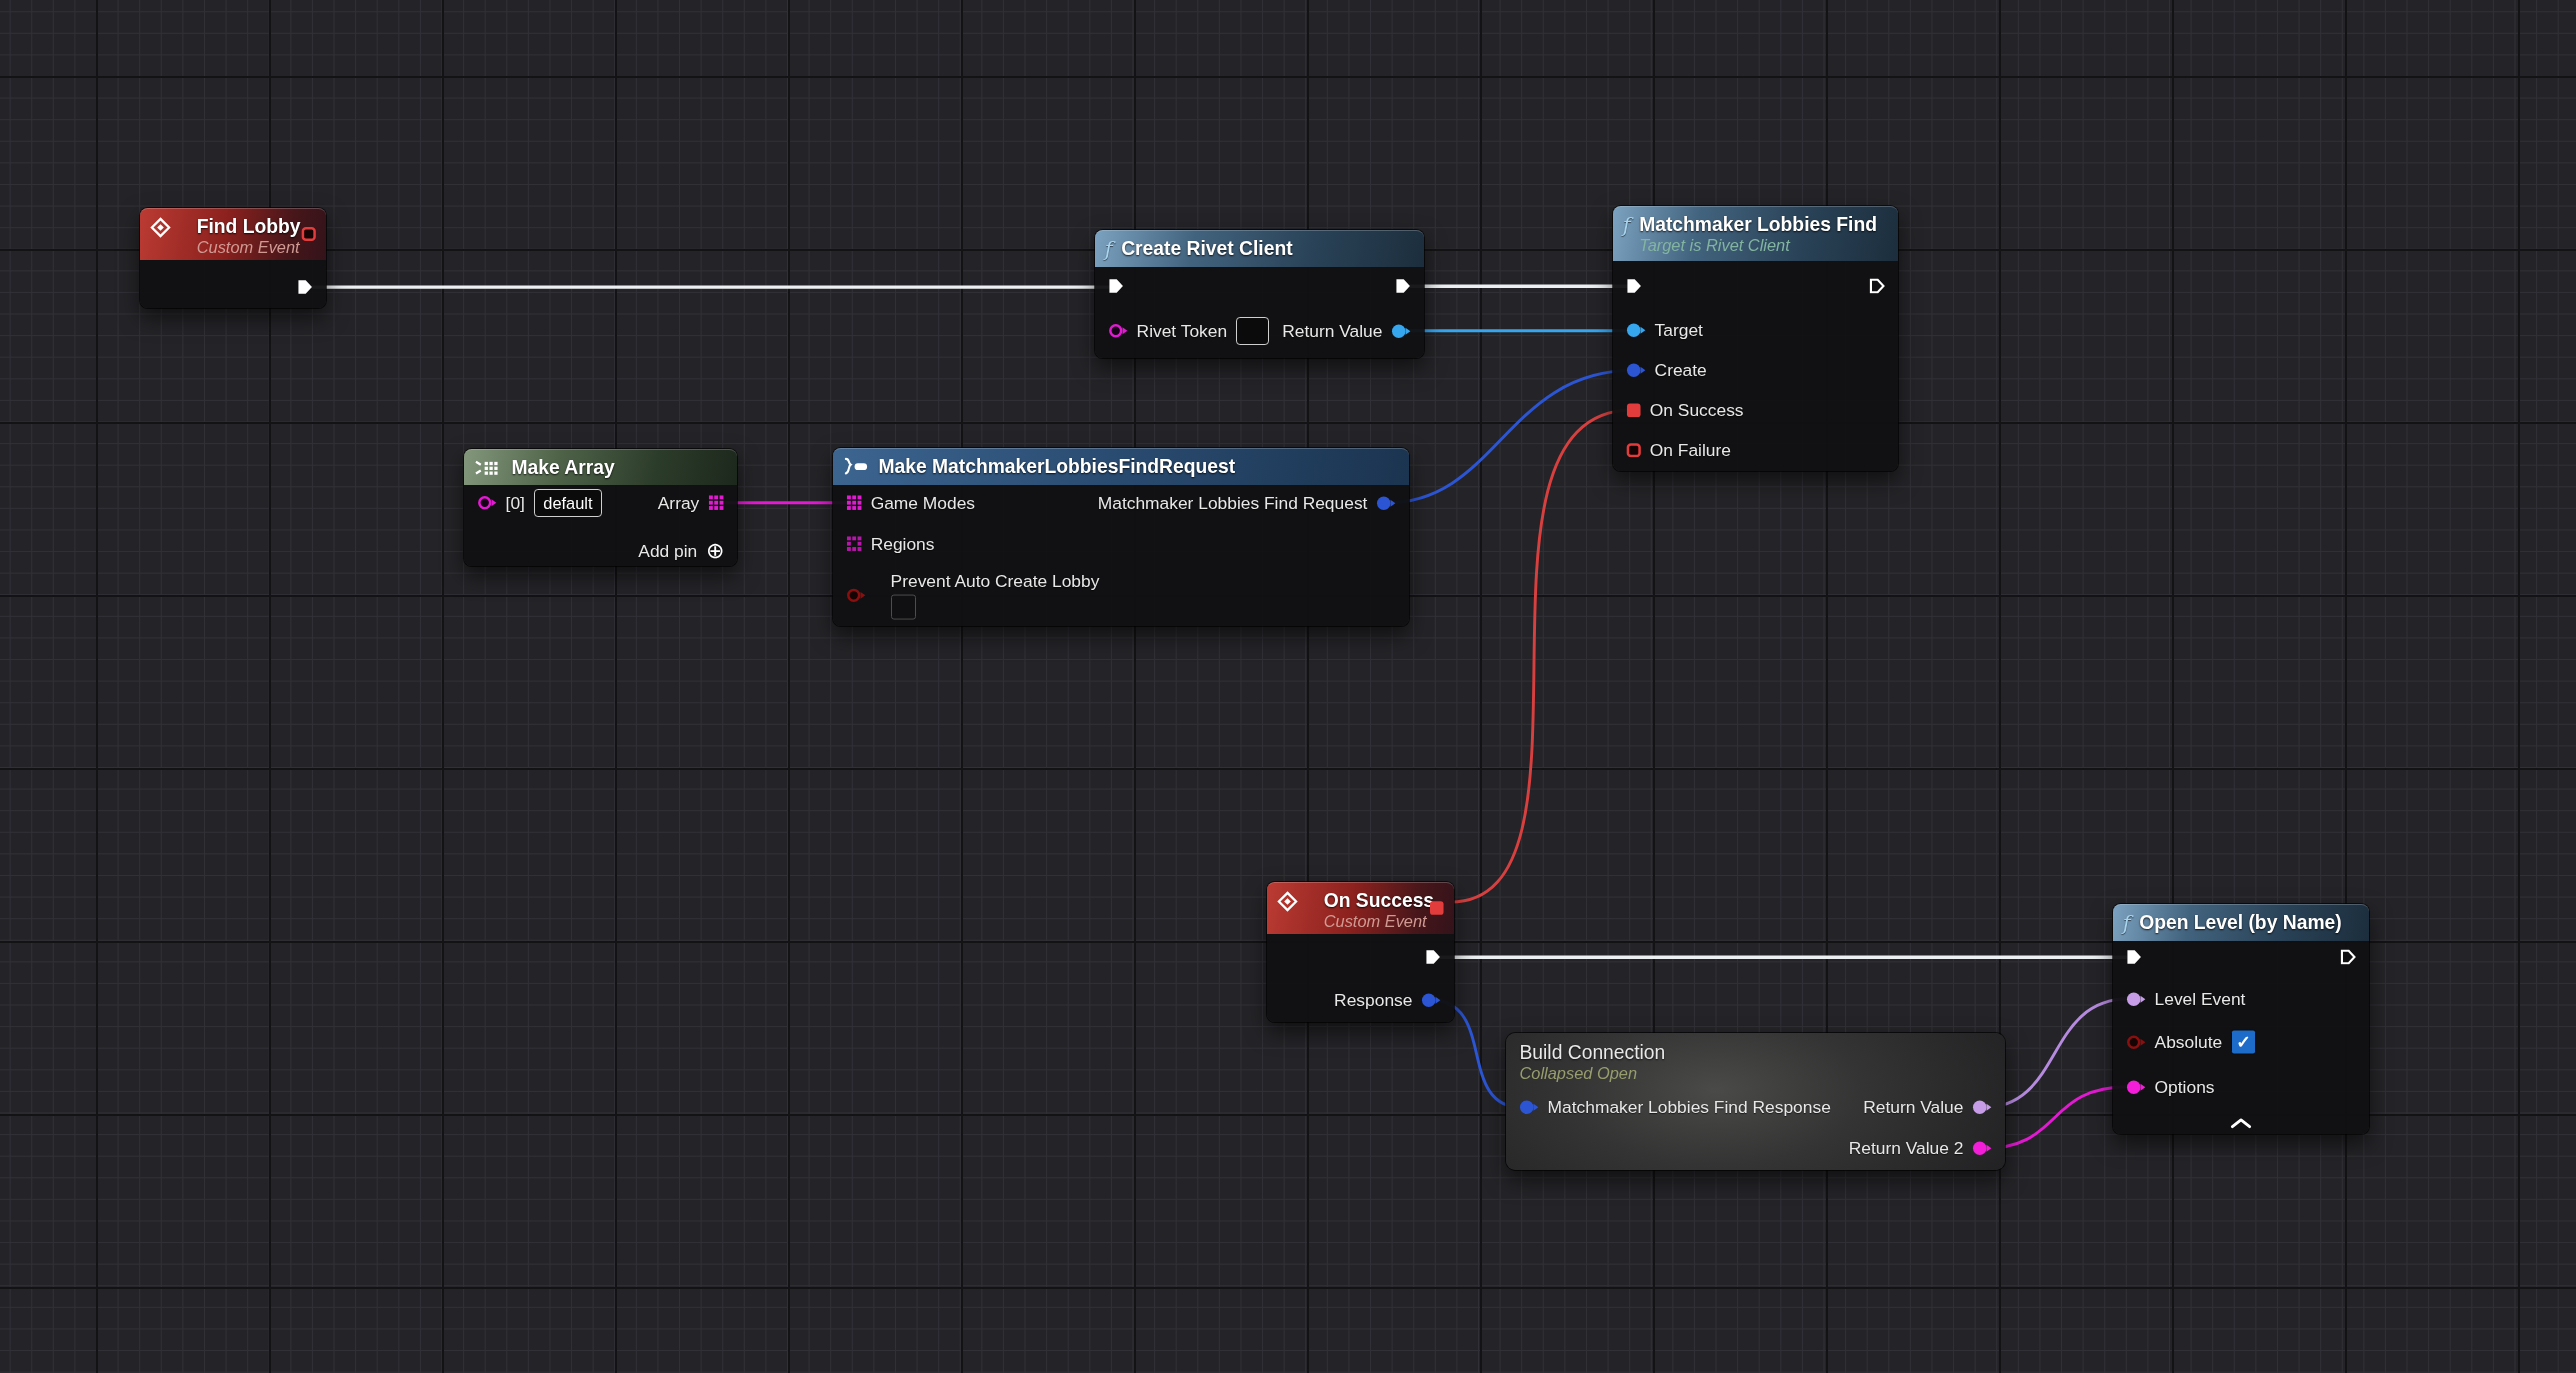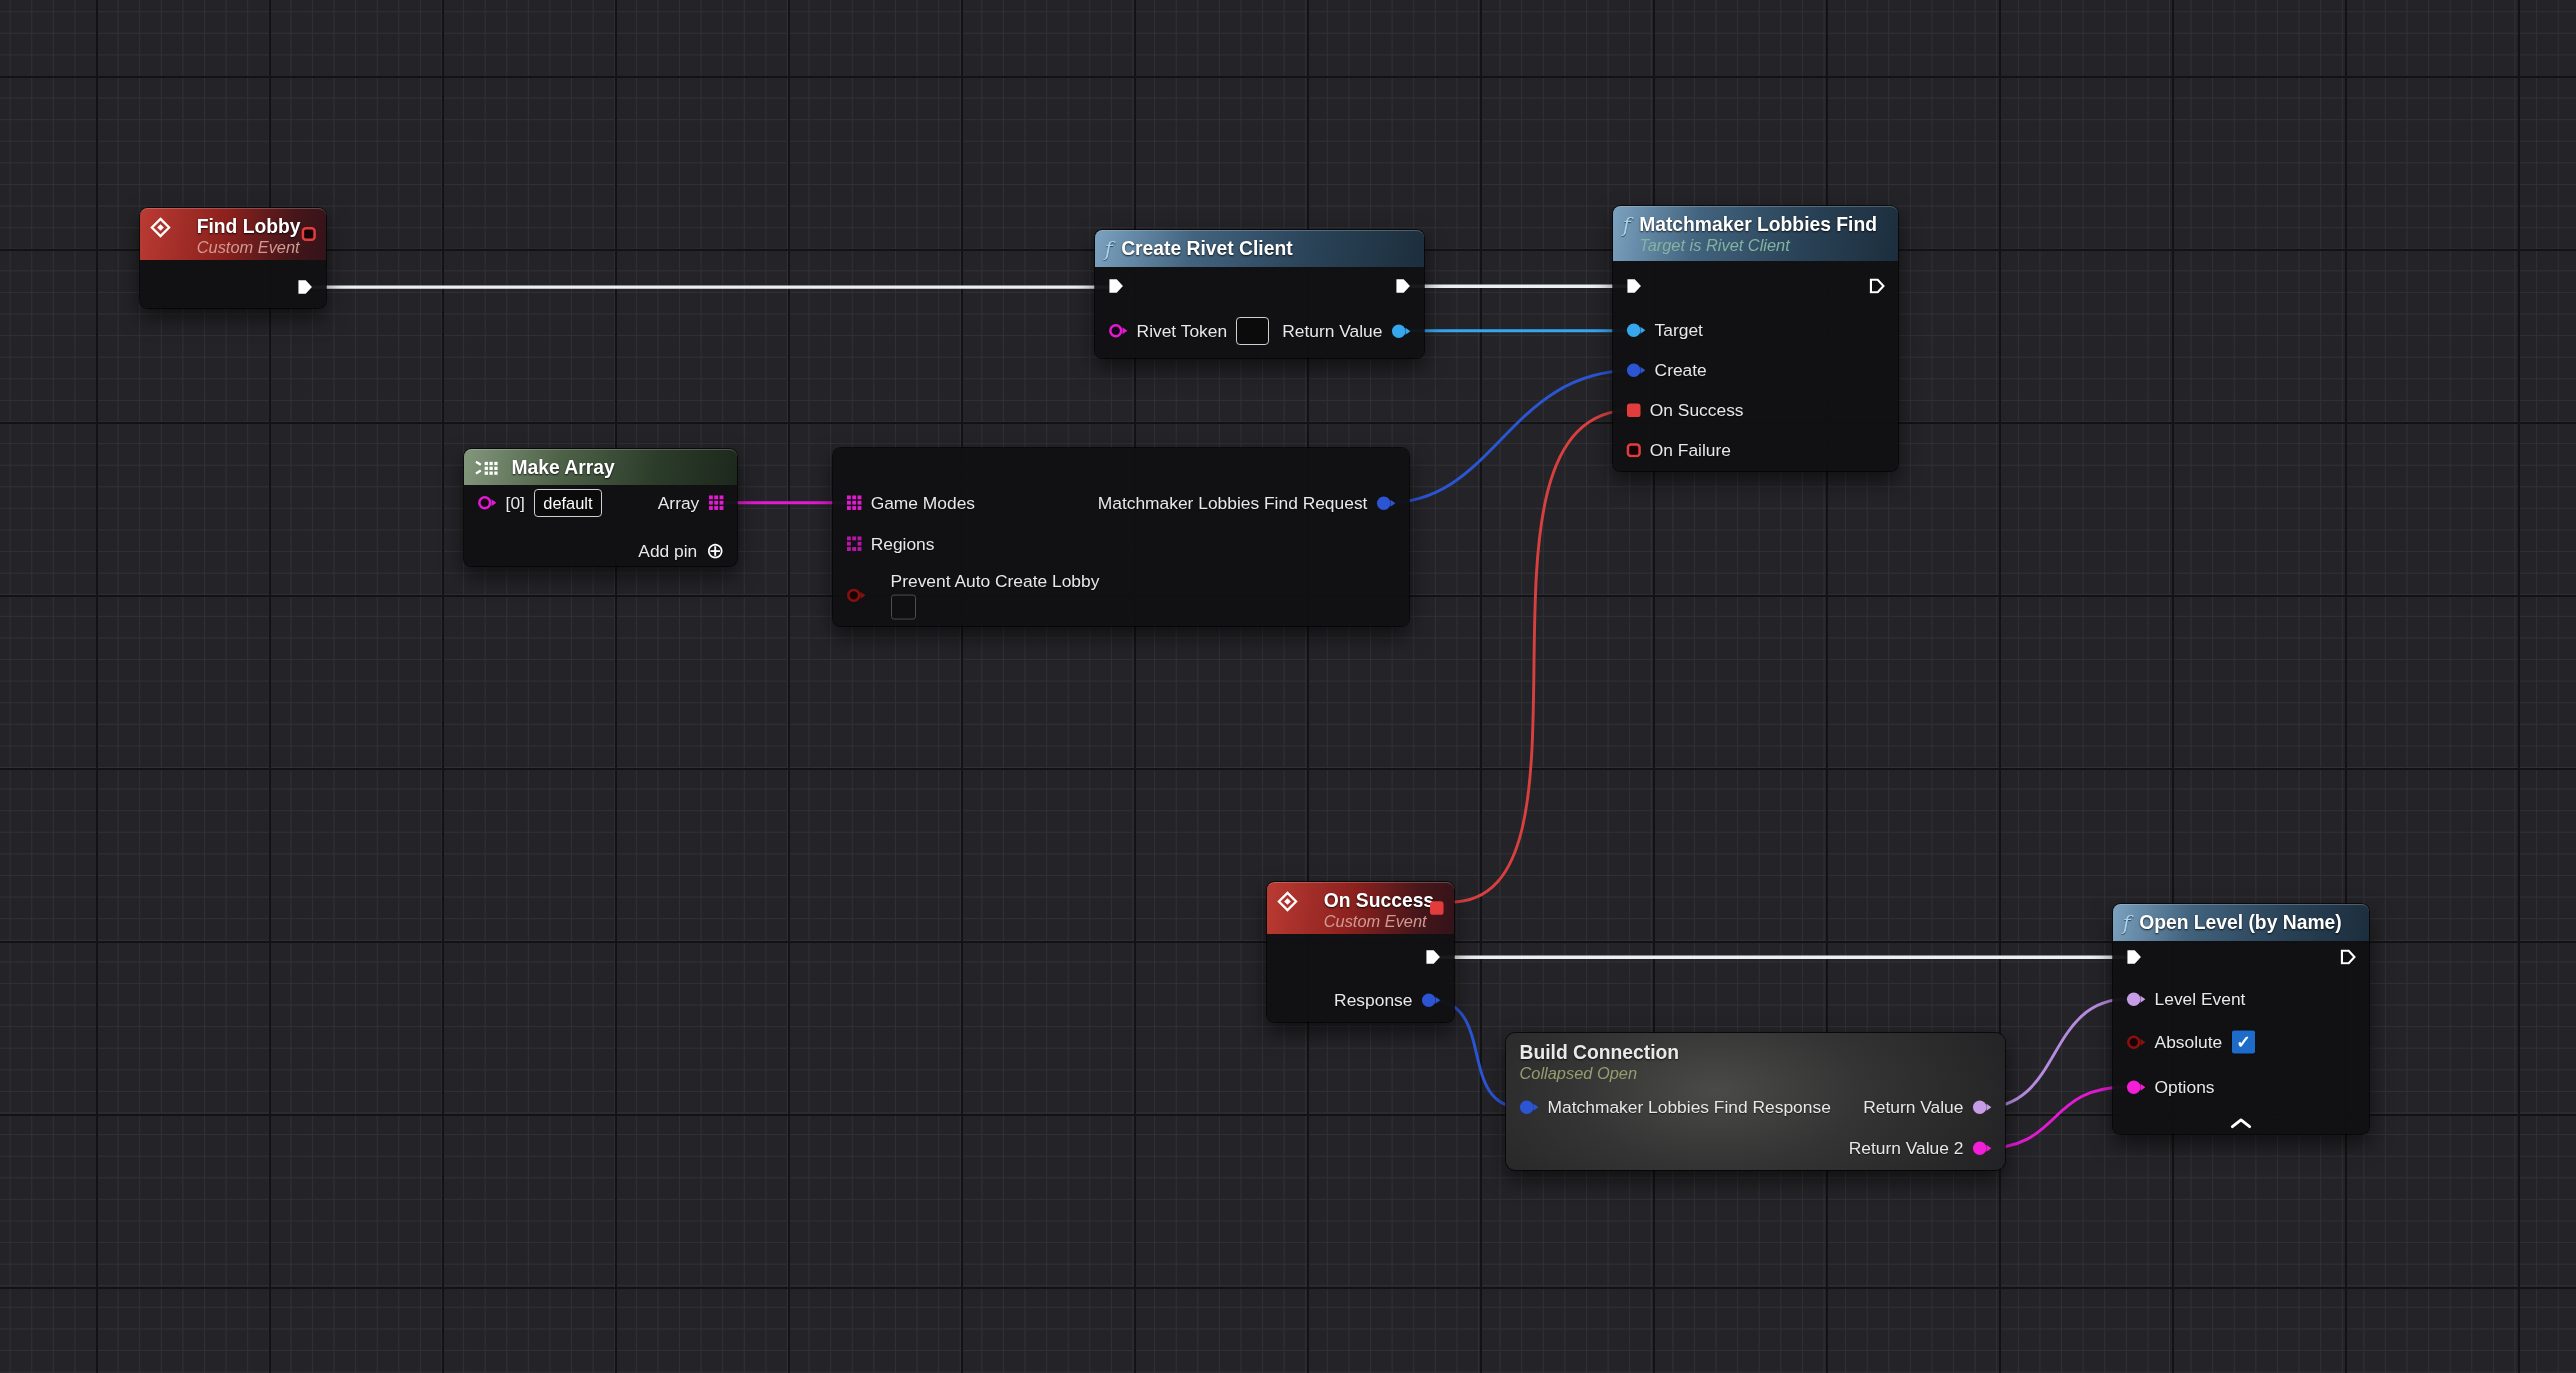--- a/index.html
+++ b/index.html
@@ -65,21 +65,21 @@
   }
   .checkbox.checked{background:#1d6cc9;border-color:#0d0d0f;}
   .check-glyph{color:#fff;font-size:17.4px;font-weight:bold;line-height:1;}
   .addpin-plus{font-size:22px;line-height:1;color:#fff;}
   .delegate-hdr{position:absolute;right:9.7px;top:50%;transform:translateY(-50%);}
 
   .bc-node{
     background:radial-gradient(ellipse 65% 120% at 42% 42%,#4a4a48 0%,#343434 45%,#222224 100%);
     border-radius:9.7px;
   }
-  .bc-title{font-size:19.3px;font-weight:bold;color:#e9e9e9;text-shadow:0 1px 1.9px rgba(0,0,0,.7);}
+  .bc-title{font-size:19.3px;font-weight:normal;color:#e9e9e9;text-shadow:0 1px 1.9px rgba(0,0,0,.7);}
   .chev{position:absolute;left:50%;transform:translateX(-50%);}
 </style>
 </head>
 <body>
 
 <div id="canvas">
 
   <svg id="wires" width="2576" height="1373" viewBox="0 0 2664 1420">
     <path class="wire-exec" d="M318 297 L1150 297"></path>
     <path class="wire-exec" d="M1458 296 L1690 296"></path>
@@ -266,20 +266,29 @@
       </span>
       <span class="pin-label">Array</span>
     </div>
     <div class="row right" style="top:102px;">
       <span class="addpin-plus">⊕</span>
       <span class="pin-label">Add pin</span>
     </div>
   </div>
 
   <div class="node" style="left:833px;top:448px;width:576px;height:178px;">
+    <div class="node-header hdr-navy" style="height:22px;">
+      <span class="hdr-icon">
+        <svg width="27" height="19.3" viewBox="0 0 28 20">
+            <path d="M3 2 C7 2 5 6 8 8 C5 10 7 16 3 17" stroke="#fff" stroke-width="2.2" fill="none" stroke-linecap="round"></path>
+            <rect x="12" y="6.5" width="13" height="7" rx="3.5" fill="#fff"></rect>
+          </svg>
+      </span>
+      <span class="node-title">Make MatchmakerLobbiesFindRequest</span>
+    </div>
     <div class="row left" style="top:55px;">
       <span class="pin">
         <svg width="16.4" height="16.4" viewBox="0 0 17 17">
             <g fill="#e21ad2">
               <rect x="1" y="1" width="4" height="4"></rect>
               <rect x="6.5" y="1" width="4" height="4"></rect>
               <rect x="12" y="1" width="4" height="4"></rect>
               <rect x="1" y="6.5" width="4" height="4"></rect>
               <rect x="6.5" y="6.5" width="4" height="4"></rect>
               <rect x="12" y="6.5" width="4" height="4"></rect>

